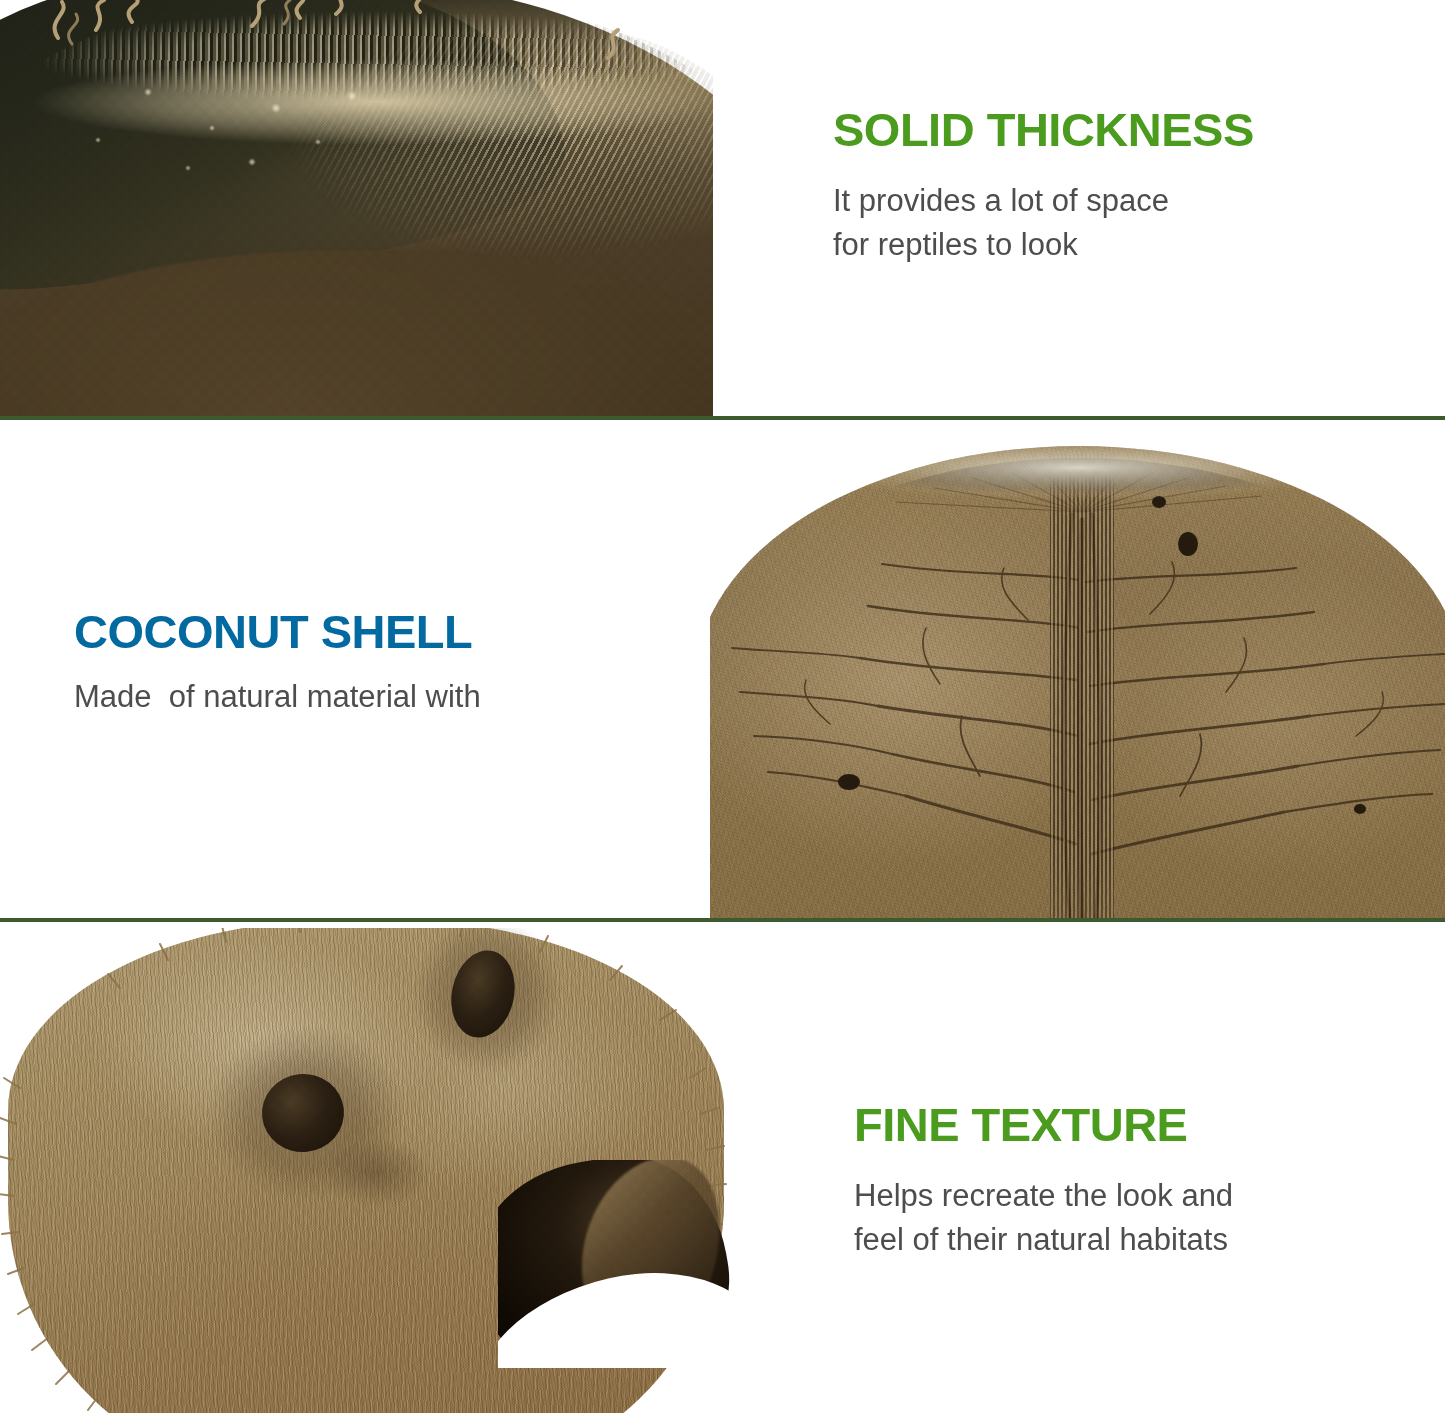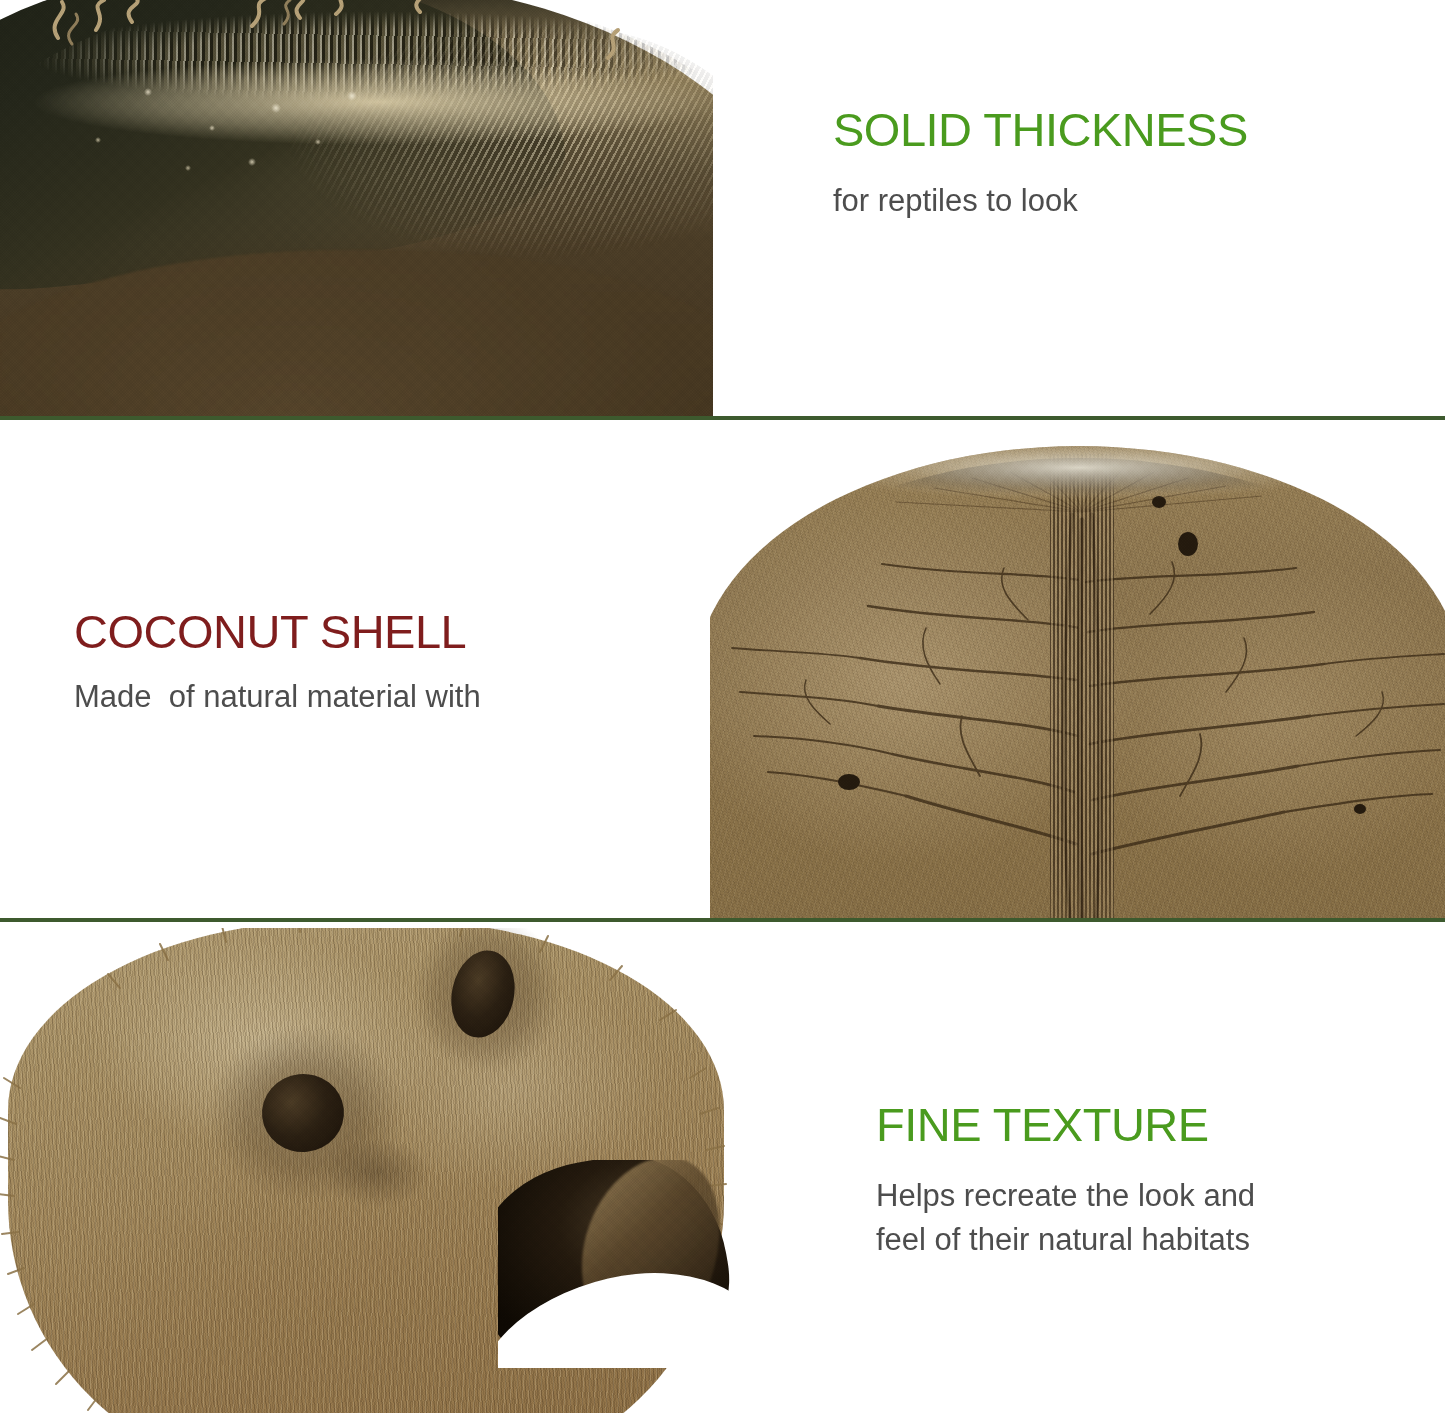--- a/index.html
+++ b/index.html
@@ -25,37 +25,37 @@
     position:absolute; left:0; width:1445px; height:4px;
     background:#3d5a2e;
   }
   #divider-1 { top:416px; }
   #divider-2 { top:918px; }
 
   
   .text-block { position:absolute; }
   .feature-heading {
     font-size:47px;
-    font-weight:normal;
+    font-weight:bold;
     letter-spacing:-0.5px;
     line-height:1.0;
     white-space:nowrap;
   }
   .feature-desc {
     font-size:31px;
     line-height:1.42;
     color:#4d4d4d;
     font-weight:400;
     white-space:nowrap;
   }
   #text-1 { left:833px; top:106px; }
   #text-1 .feature-desc { margin-top:26px; }
   #text-2 { left:74px;  top:608px; }
   #text-2 .feature-desc { margin-top:20px; }
-  #text-3 { left:876px; top:1105px; }
+  #text-3 { left:854px; top:1105px; }
   #text-3 .feature-desc { margin-top:26px; }
 
   
   #photo-1 {
     position:absolute; left:0; top:0;
     width:713px; height:416px;
     overflow:hidden;
     background:#ffffff;
   }
   #photo-1 .dome {
@@ -311,31 +311,32 @@
           <path d="M72 44 C 60 28, 84 26, 76 14"></path>
           <path d="M284 24 C 296 10, 278 8, 290 0"></path>
         </g>
       </svg>
       <div class="noise"></div>
     </div>
 
     <div class="text-block" id="text-1">
       <div class="feature-heading" style="color:#4a9b1e">SOLID THICKNESS</div>
       <div class="feature-desc">
+        <div>It provides a lot of space</div>
         <div>for reptiles to look</div>
       </div>
     </div>
   </div>
 
   <div class="divider" id="divider-1"></div>
 
   <div class="row" id="row-2">
 
     <div class="text-block" id="text-2" style="top:184px;">
-      <div class="feature-heading" style="color:#7f1d1d">COCONUT SHELL</div>
+      <div class="feature-heading" style="color:#0369a1">COCONUT SHELL</div>
       <div class="feature-desc">
         <div style="white-space:pre">Made  of natural material with</div>
       </div>
     </div>
 
     <div id="photo-2">
       <div class="bowl"></div>
       <div class="grain"></div>
 
       <svg class="veins" viewBox="0 0 735 496" preserveAspectRatio="none">

